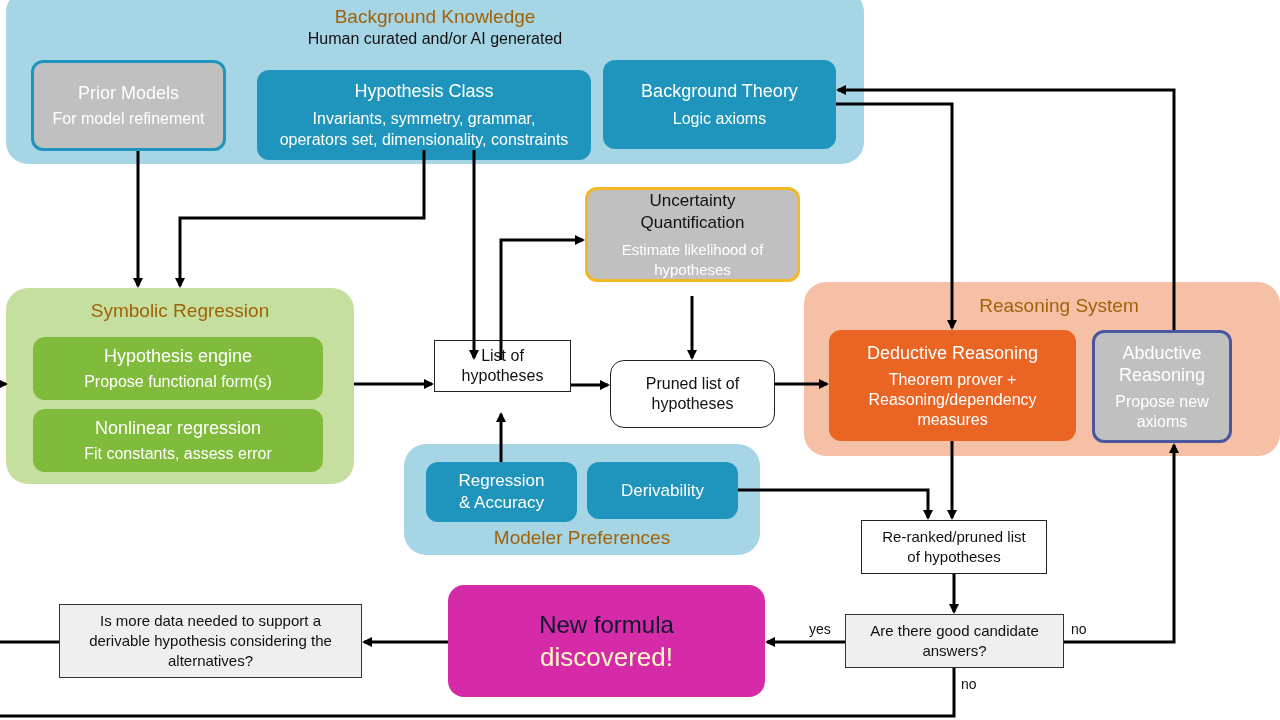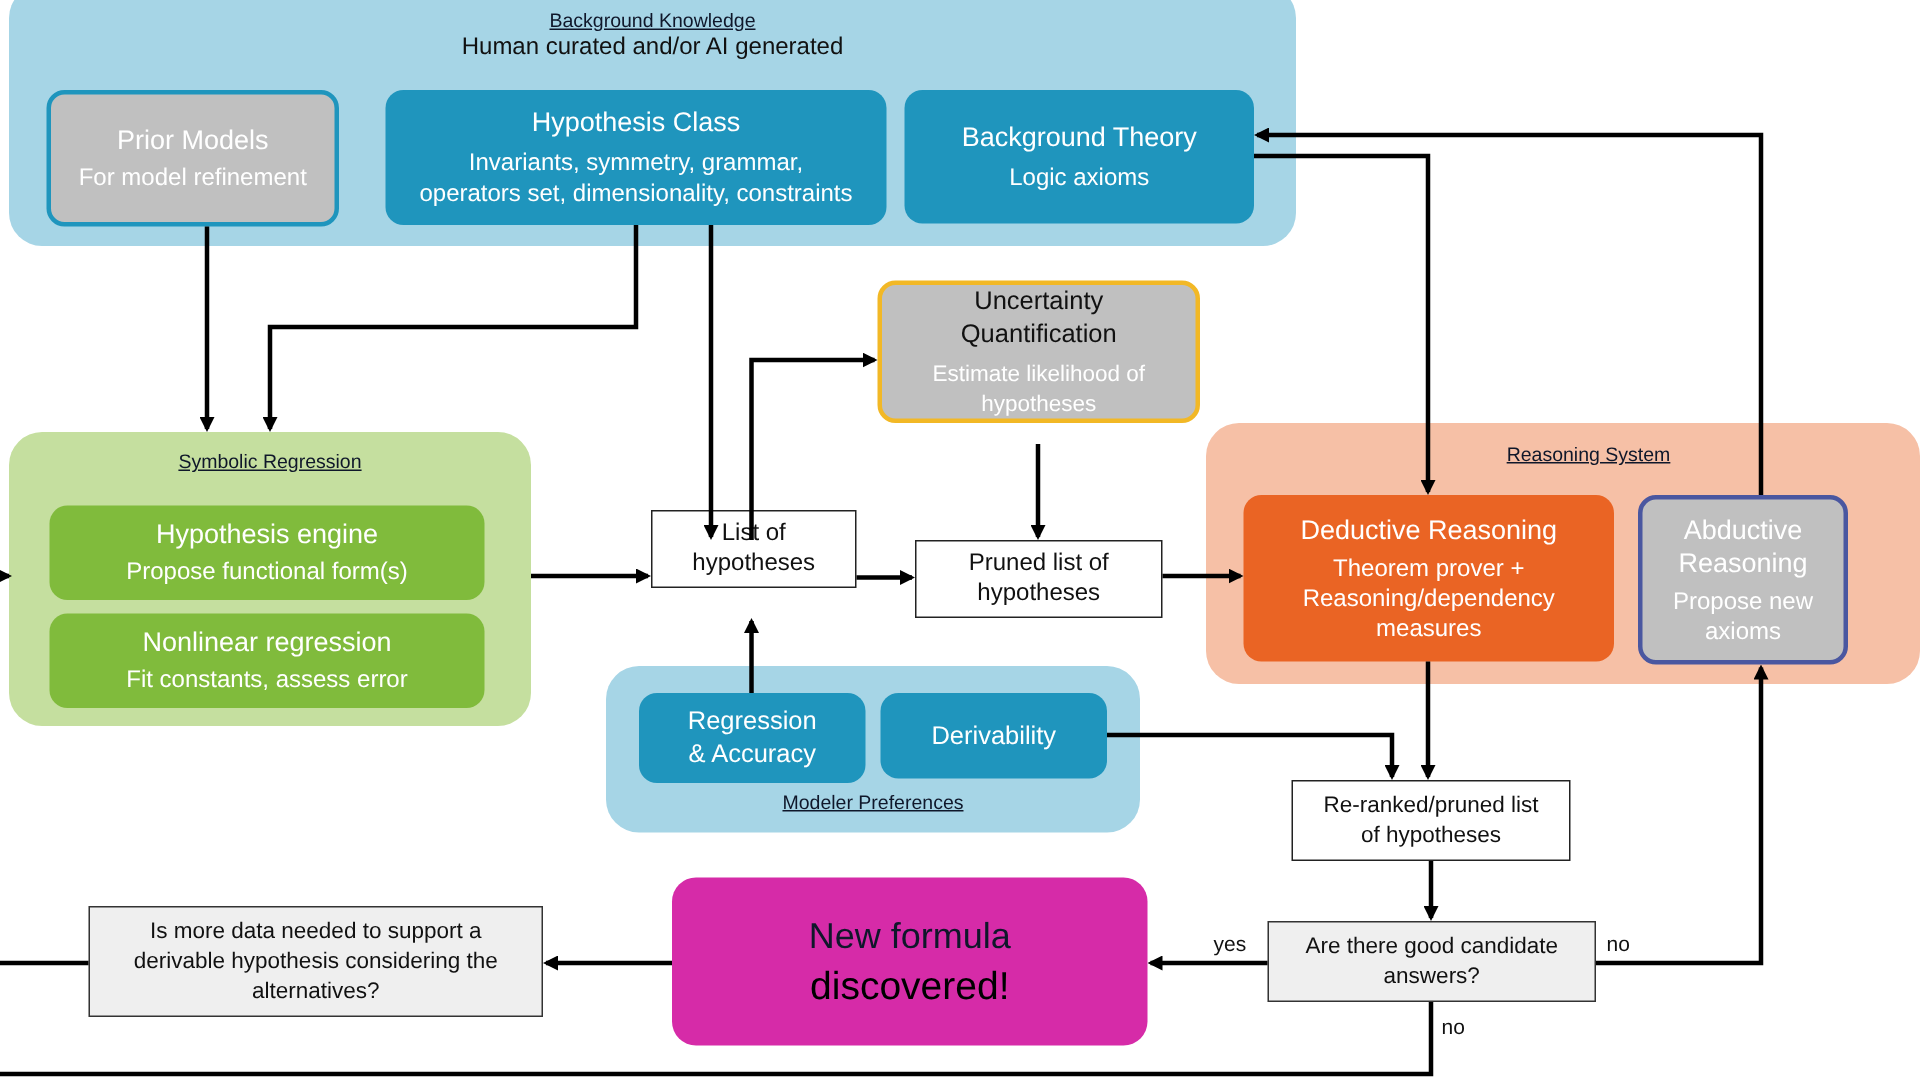--- a/index.html
+++ b/index.html
@@ -4,21 +4,21 @@
 <style>
   html,body{margin:0;padding:0;}
   body{width:1280px;height:720px;position:relative;overflow:hidden;background:#ffffff;font-family:"Liberation Sans",sans-serif;}
   .abs{position:absolute;box-sizing:border-box;}
   .group{border-radius:22px;}
   .bk{left:6px;top:-10px;width:858px;height:174px;background:#a6d5e6;}
   .sr{left:6px;top:288px;width:348px;height:196px;background:#c5df9f;}
   .mp{left:404px;top:444px;width:356px;height:111px;background:#a6d5e6;}
   .rs{left:804px;top:282px;width:476px;height:174px;background:#f6c0a6;}
   .center{display:flex;flex-direction:column;align-items:center;justify-content:center;text-align:center;}
-  .title{font-size:13px;color:#0f172a;text-decoration:underline;}
+  .title{font-size:19px;color:#a16207;}
   .sub{font-size:16px;color:#111;}
   .box{border-radius:12px;color:#fff;}
   .blue{background:#1f95bd;}
   .gray{background:#c0c0c0;}
   .green{background:#80bb3c;}
   .bt{font-size:18px;line-height:22px;}
   .bs{font-size:16px;line-height:21px;}
   .plain{background:#fff;border:1.5px solid #222;color:#111;font-size:16px;line-height:20px;}
   .q{background:#efefef;border:1.5px solid #333;color:#111;font-size:15px;line-height:20px;}
   .lbl{font-size:14px;color:#111;}
@@ -35,21 +35,21 @@
 <div class="abs center" style="left:6px;top:6px;width:858px;">
   <div class="title">Background Knowledge</div>
   <div class="sub" style="margin-top:2px;">Human curated and/or AI generated</div>
 </div>
 
 <div class="abs box gray center" style="left:31px;top:60px;width:195px;height:91px;border:3px solid #1f95bd;">
   <div class="bt">Prior Models</div>
   <div class="bs" style="margin-top:4px;">For model refinement</div>
 </div>
 
-<div class="abs box blue center" style="left:257px;top:60px;width:334px;height:90px;text-align:right;">
+<div class="abs box blue center" style="left:257px;top:70px;width:334px;height:90px;text-align:right;">
   <div class="bt" style="margin-bottom:6px;">Hypothesis Class</div>
   <div class="bs">Invariants, symmetry, grammar,</div>
   <div class="bs">operators set, dimensionality, constraints</div>
 </div>
 
 <div class="abs box blue center" style="left:603px;top:60px;width:233px;height:89px;">
   <div class="bt">Background Theory</div>
   <div class="bs" style="margin-top:6px;">Logic axioms</div>
 </div>
 
@@ -70,21 +70,21 @@
   <div style="font-size:17px;line-height:22px;color:#111;margin-bottom:6px;">Quantification</div>
   <div class="bs" style="font-size:15px;line-height:20px;">Estimate likelihood of</div>
   <div class="bs" style="font-size:15px;line-height:20px;">hypotheses</div>
 </div>
 
 <div class="abs plain center" style="left:434px;top:340px;width:137px;height:52px;">
   <div>List of</div>
   <div>hypotheses</div>
 </div>
 
-<div class="abs plain center" style="left:610px;top:360px;width:165px;height:52px;">
+<div class="abs plain center" style="left:610px;top:360px;width:165px;height:68px;border-radius:14px;">
   <div>Pruned list of</div>
   <div>hypotheses</div>
 </div>
 
 <div class="abs box blue center" style="left:426px;top:462px;width:151px;height:60px;">
   <div class="bt" style="font-size:17px;">Regression</div>
   <div class="bt" style="font-size:17px;">&amp; Accuracy</div>
 </div>
 <div class="abs box blue center" style="left:587px;top:462px;width:151px;height:57px;">
   <div class="bt" style="font-size:17px;">Derivability</div>
@@ -114,21 +114,21 @@
   <div>of hypotheses</div>
 </div>
 
 <div class="abs q center" style="left:845px;top:614px;width:219px;height:54px;">
   <div>Are there good candidate</div>
   <div>answers?</div>
 </div>
 
 <div class="abs box center" style="left:448px;top:585px;width:317px;height:112px;background:#d62ba8;border-radius:16px;">
   <div style="font-size:24px;line-height:32px;color:#0f172a;">New formula</div>
-  <div style="font-size:26px;line-height:32px;color:#000000;">discovered!</div>
+  <div style="font-size:26px;line-height:32px;color:#fef9c3;">discovered!</div>
 </div>
 
 <div class="abs q center" style="left:59px;top:604px;width:303px;height:74px;">
   <div>Is more data needed to support a</div>
   <div>derivable hypothesis considering the</div>
   <div>alternatives?</div>
 </div>
 
 <div class="abs lbl" style="left:809px;top:621px;">yes</div>
 <div class="abs lbl" style="left:1071px;top:621px;">no</div>

